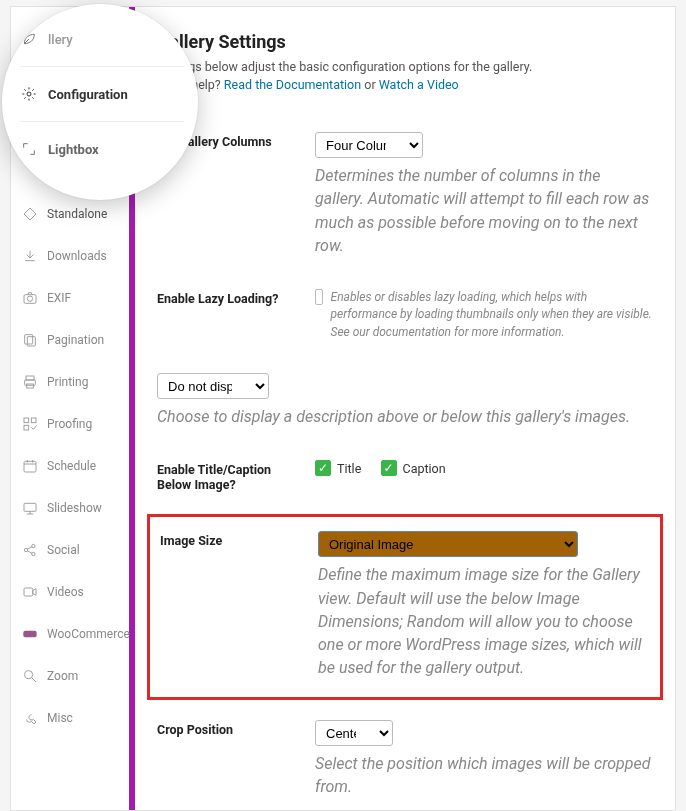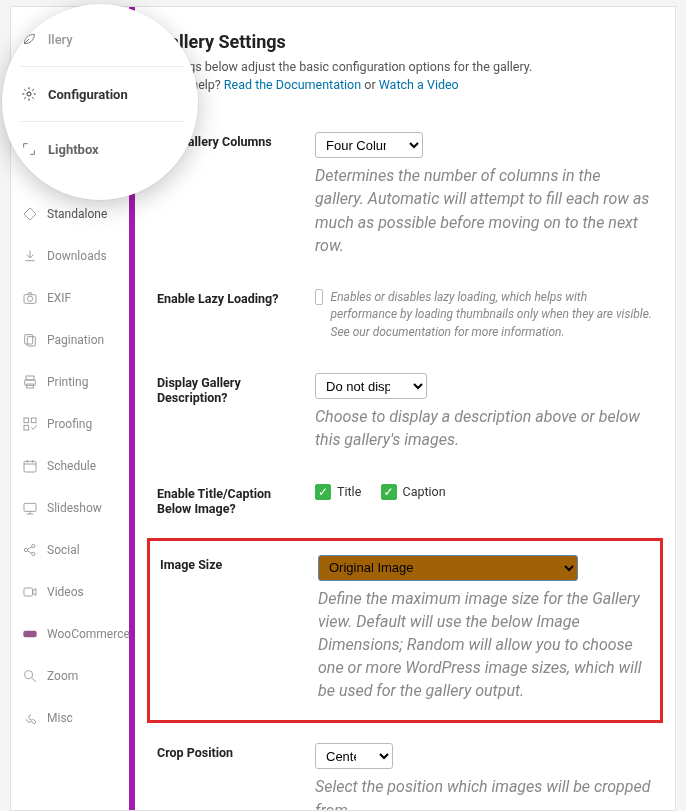--- a/index.html
+++ b/index.html
@@ -319,21 +319,20 @@
 
     <div class="row">
       <div class="row-label">Enable Lazy Loading?</div>
       <div class="row-content" style="display:flex;align-items:flex-start;">
         <span class="chk"></span>
         <span class="help-inline">Enables or disables lazy loading, which helps with performance by loading thumbnails only when they are visible. See our documentation for more information.</span>
       </div>
     </div>
 
     <div class="row">
-      <div class="row-label">Display Gallery Description?</div>
       <div class="row-content">
         <select class="sel-desc"><option>Do not display</option></select>
         <div class="help">Choose to display a description above or below this gallery's images.</div>
       </div>
     </div>
 
     <div class="row">
       <div class="row-label">Enable Title/Caption Below Image?</div>
       <div class="row-content">
         <span class="chk-row">

